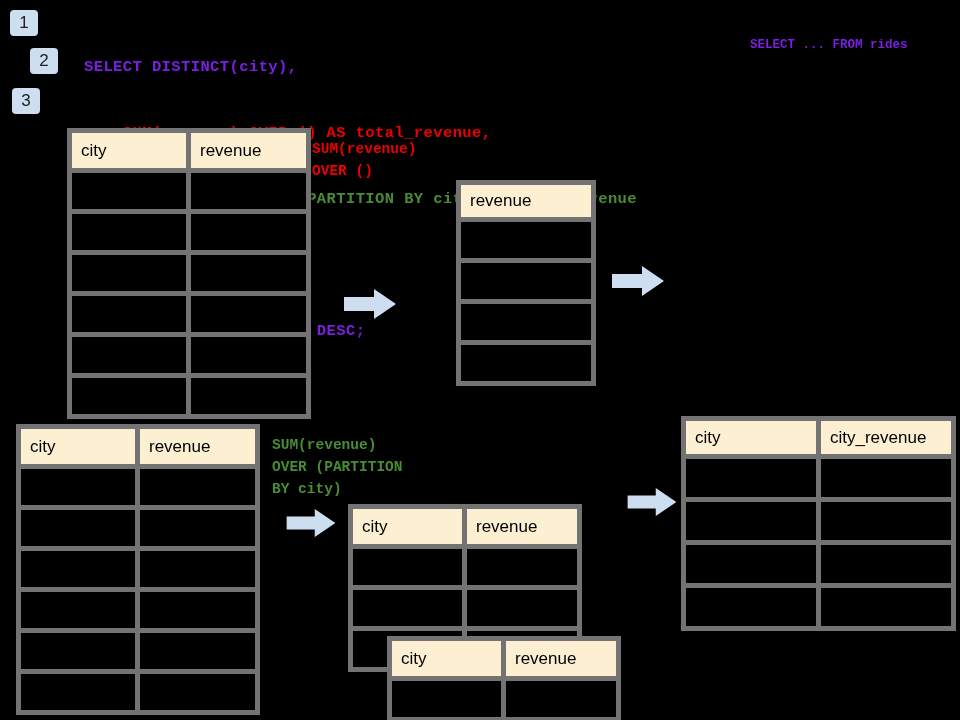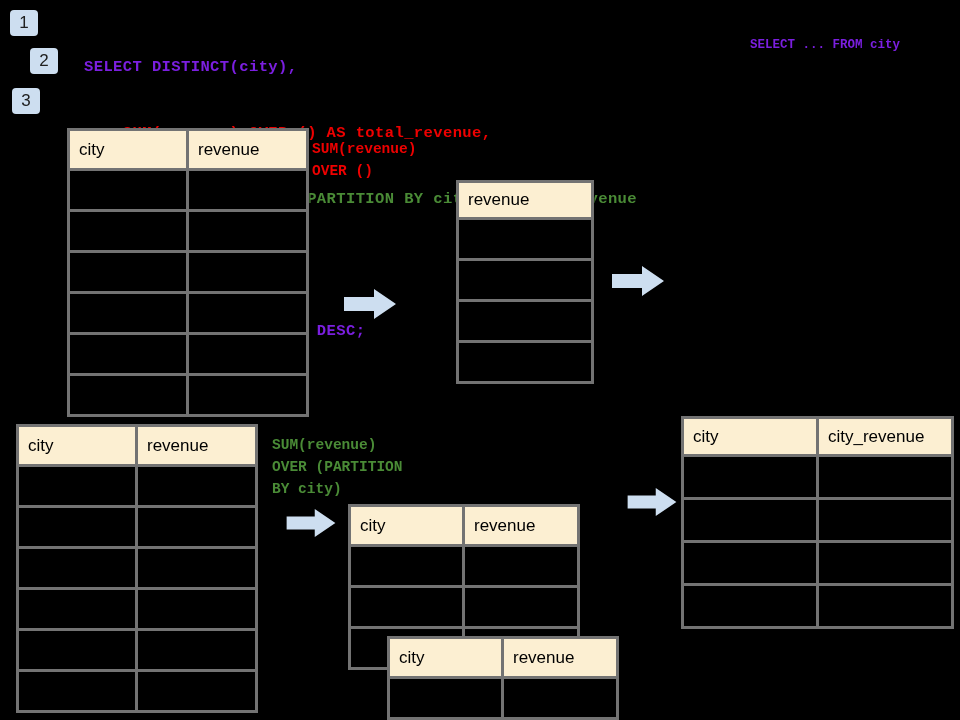--- a/index.html
+++ b/index.html
@@ -69,21 +69,21 @@
 
   
   .tbl {
     position: absolute;
     border-collapse: collapse;
     table-layout: fixed;
     background: #000;
     box-shadow: 1px 1px 0 rgba(0,0,0,0.4);
   }
   .tbl th, .tbl td {
-    border: 3px solid #737373;
+    border: 5px solid #737373;
     padding: 0;
     margin: 0;
     box-sizing: border-box;
   }
   .tbl th {
     background: #fcefd2;
     color: #000000;
     font-family: "Liberation Sans", sans-serif;
     font-weight: normal;
     font-size: 17px;
@@ -104,21 +104,21 @@
   <div class="badge" style="left:12px; top:88px;">3</div>
 
   <div class="code" style="left:84px; top:12px;">
     <div class="code-line c-purple">SELECT DISTINCT(city),</div>
     <div class="code-line c-red">    SUM(revenue) OVER () AS total_revenue,</div>
     <div class="code-line c-green">    SUM(revenue) OVER (PARTITION BY city) as city_revenue</div>
     <div class="code-line c-purple">  FROM rides</div>
     <div class="code-line c-purple">  ORDER by city_revenue DESC;</div>
   </div>
 
-  <div class="sidenote" style="left:750px; top:36px;">SELECT ... FROM city</div>
+  <div class="sidenote" style="left:750px; top:36px;">SELECT ... FROM rides</div>
 
   <div class="annot c-red" style="left:312px; top:138px;">SUM(revenue)
 OVER ()</div>
 
   <div class="annot c-green" style="left:272px; top:434px;">SUM(revenue)
 OVER (PARTITION
 BY city)</div>
 
   <table class="tbl" style="left:67px; top:128px; width:239px;">
     <colgroup>

